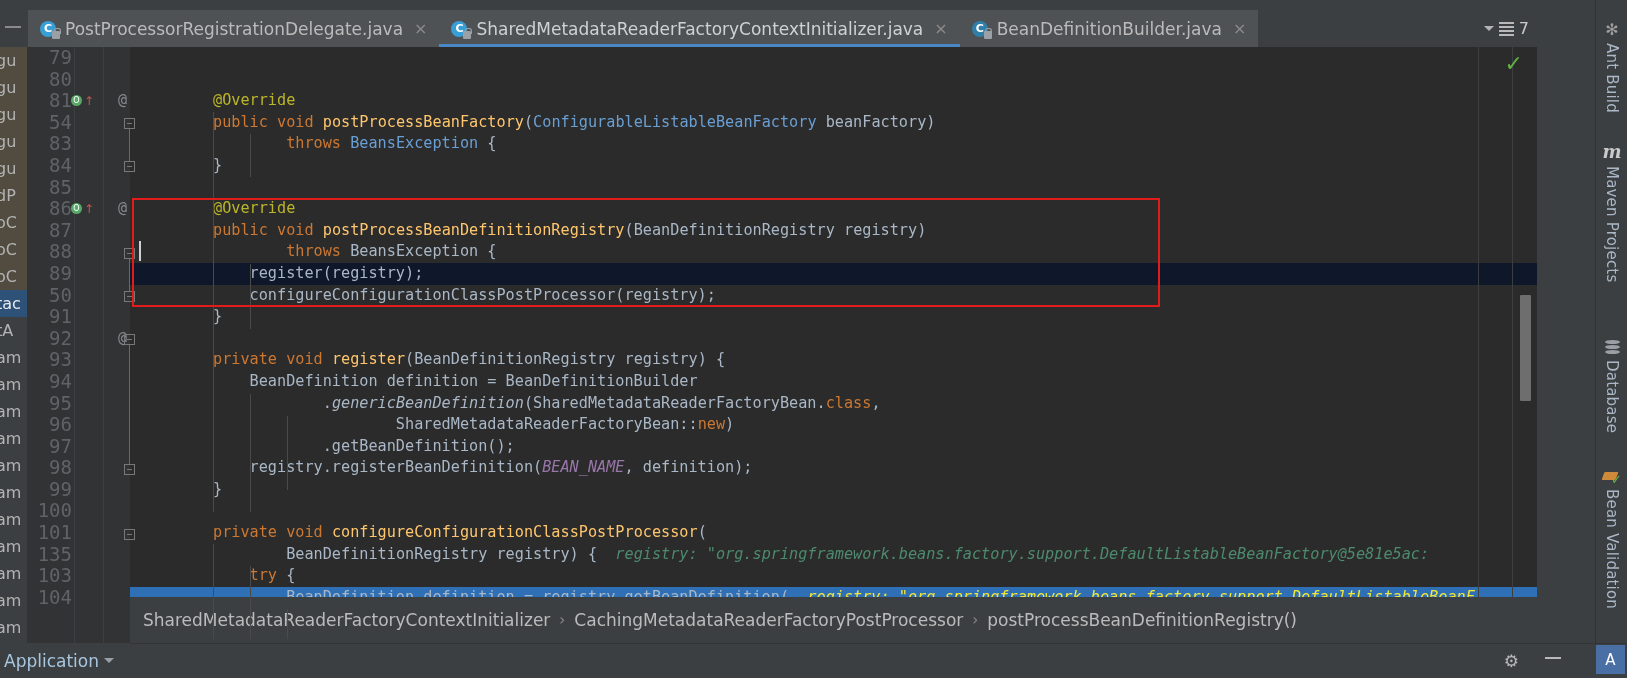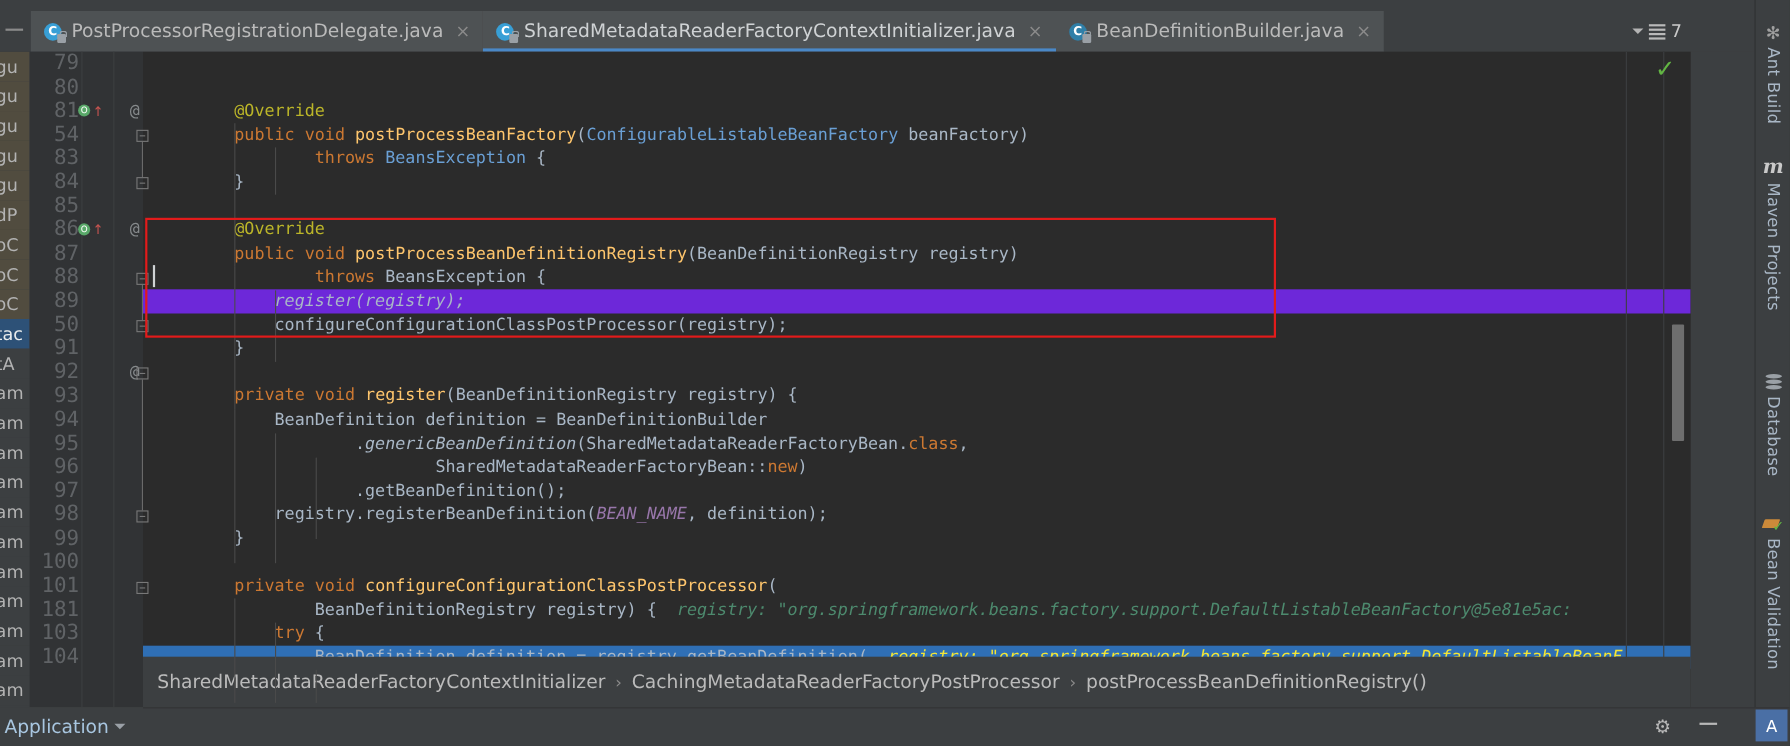--- a/index.html
+++ b/index.html
@@ -152,21 +152,21 @@
     background: #2b2b2b; overflow: hidden;
   }
   .code {
     position: absolute; left: 0; top: 0; width: 1407px;
     font-family: "DejaVu Sans Mono", monospace;
     font-size: 15.2px; line-height: 21.6px;
     white-space: pre; color: #a9b7c6;
   }
   .code .ln { display: block; height: 21.6px; padding-left: 83px; }
   .code .ln.hl { background: #2f6fb5; }
-  .code .ln.cursorline { background: #6d28d9; font-style: italic; }
+  .code .ln.cursorline { background: #0f172a; }
 
   .kw  { color: #cc7832; }
   .meth{ color: #ffc66d; }
   .anno{ color: #bbb529; }
   .plain2 { color: #a9b7c6; }
   .kwblue { color: #6a9fd4; }
   .stat { color: #9876aa; font-style: italic; }
   .hint { color: #4d8a6e; font-style: italic; }
   .hint-hl { color: #f5e633; font-style: italic; }
   .italicm { font-style: italic; }
@@ -501,21 +501,21 @@
     <div class="gline">
         <span class="lnum">99</span>
       </div>
     <div class="gline">
         <span class="lnum">100</span>
       </div>
     <div class="gline">
         <span class="lnum">101</span>
       </div>
     <div class="gline">
-        <span class="lnum">181</span>
+        <span class="lnum">135</span>
       </div>
     <div class="gline">
         <span class="lnum">103</span>
       </div>
     <div class="gline">
         <span class="lnum">104</span>
       </div>
   </div>
 
   <div class="fold" style="top:118px"></div>

